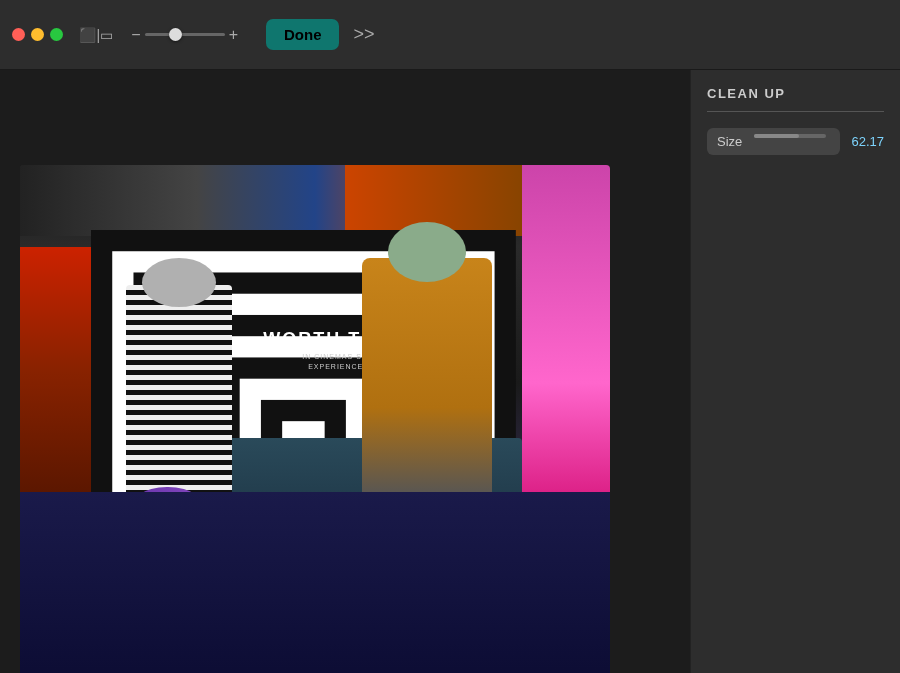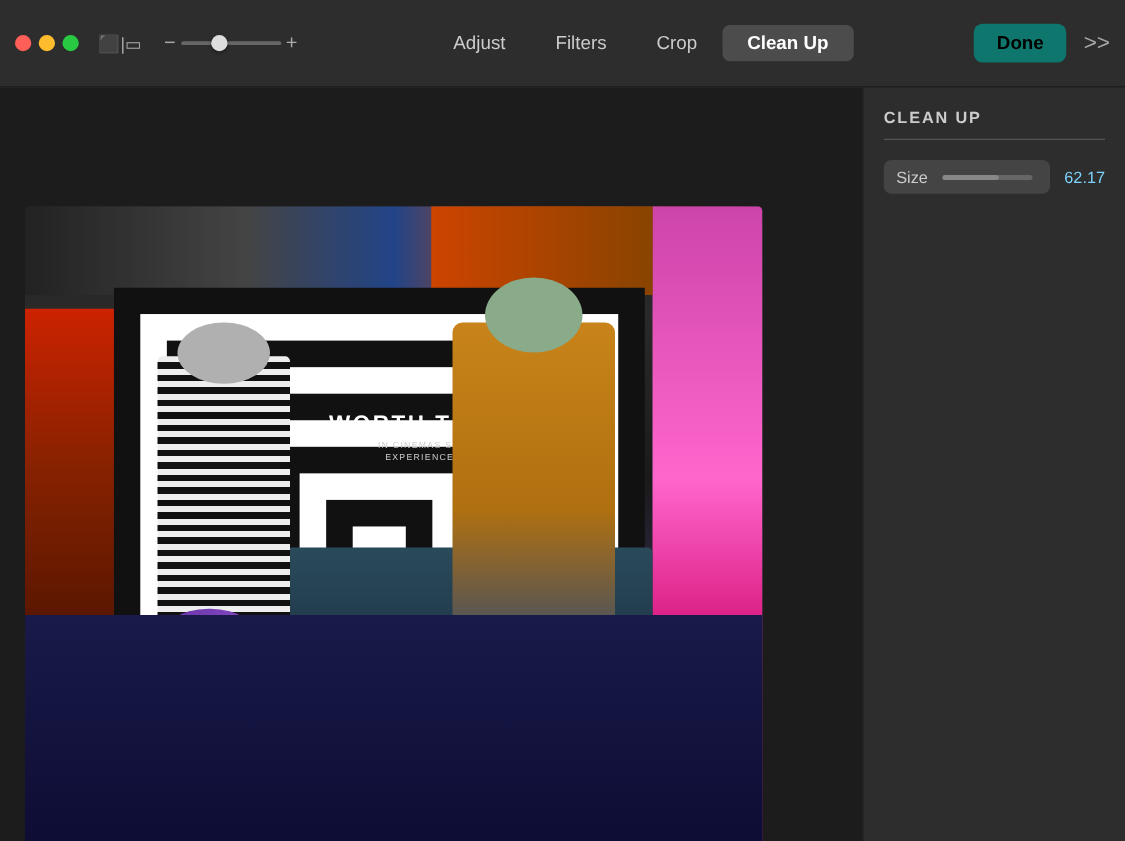--- a/index.html
+++ b/index.html
@@ -328,21 +328,20 @@
       display: flex;
       align-items: center;
       gap: 8px;
     }
     .slider-label-bg {
       flex: 1;
       background: #444;
       border-radius: 6px;
       padding: 6px 10px;
       display: flex;
-      align-items: center;
       justify-content: space-between;
       gap: 8px;
     }
     .slider-label-text {
       color: #ccc;
       font-size: 13px;
     }
     .slider-track {
       flex: 1;
       height: 4px;
@@ -409,26 +408,20 @@
   </div>
 
   <div class="zoom-control">
     <span class="zoom-minus">−</span>
     <div class="zoom-slider">
       <div class="zoom-slider-thumb"></div>
     </div>
     <span class="zoom-plus">+</span>
   </div>
 
-  <div class="nav-tabs">
-    <div class="nav-tab">Adjust</div>
-    <div class="nav-tab">Filters</div>
-    <div class="nav-tab">Crop</div>
-    <div class="nav-tab active">Clean Up</div>
-  </div>
 
   <button class="done-btn">Done</button>
 
   <span class="more-btn">&gt;&gt;</span>
 </div>
 
 <div class="main-content">
 
   <div class="photo-area">
     <div class="photo-canvas">

